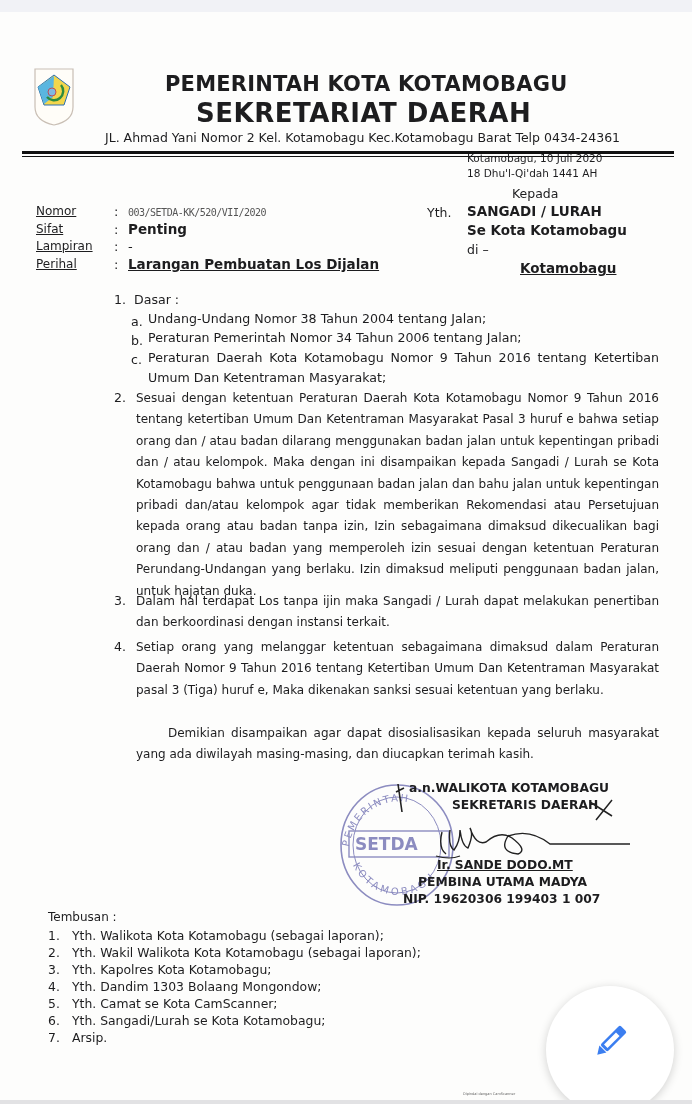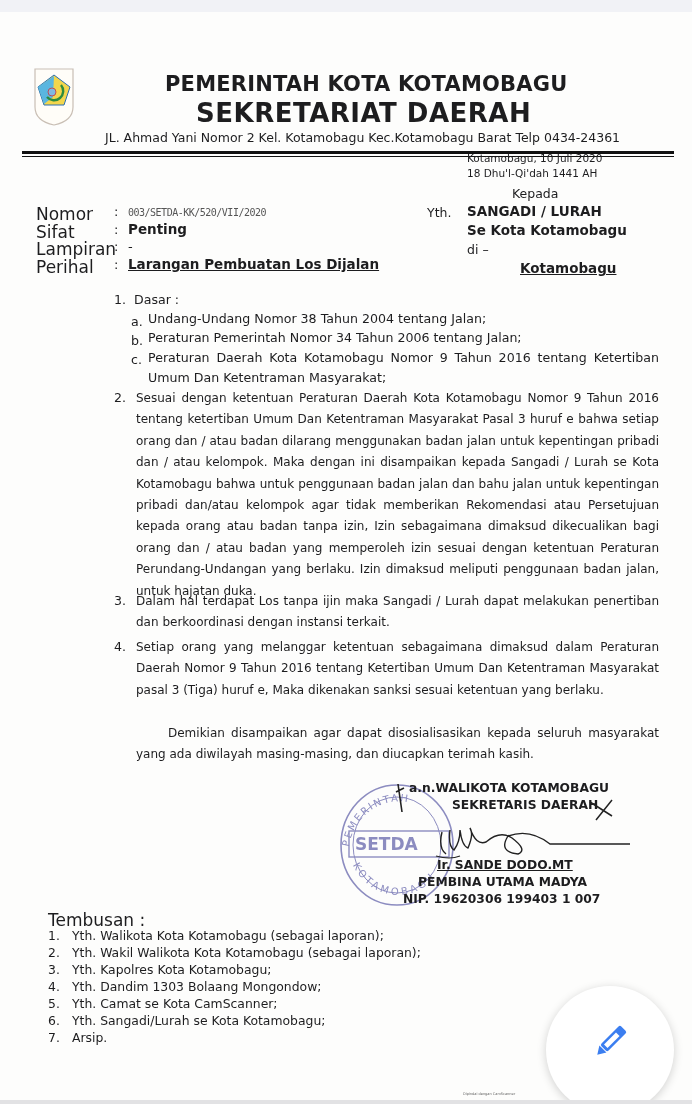--- a/index.html
+++ b/index.html
@@ -15,21 +15,21 @@
   }
   .abs { position: absolute; white-space: nowrap; }
   .logo { position: absolute; left: 33px; top: 55px; width: 42px; height: 60px; }
   .h1 { left: 165px; top: 60px; font-size: 21px; font-weight: bold; letter-spacing: 0.2px; }
   .h2 { left: 196px; top: 86px; font-size: 26px; font-weight: bold; letter-spacing: 0.5px; }
   .addr { left: 105px; top: 118px; font-size: 12.5px; }
   .rule1 { position: absolute; left: 22px; top: 139px; width: 652px; height: 3px; background: #111; }
   .rule2 { position: absolute; left: 22px; top: 144px; width: 652px; height: 1px; background: #111; }
 
   .small { font-size: 10.5px; }
-  .meta-label { left: 36px; font-size: 17px; }
+  .meta-label { left: 36px; font-size: 12px; text-decoration: underline; }
   .meta-colon { left: 114px; font-size: 13px; }
   .meta-val { left: 128px; font-size: 13px; }
   .hand { font-family: "DejaVu Sans Mono", monospace; font-size: 10px; color: #555; letter-spacing: -0.5px; }
   .bold { font-weight: bold; }
   .ul { text-decoration: underline; }
   .para { position: absolute; left: 136px; width: 523px; text-align: justify; font-size: 12px; line-height: 21.4px; }
   .num { position: absolute; left: 114px; font-size: 12.6px; }
   .sub { position: absolute; left: 131px; font-size: 12.6px; line-height: 21px; }
   .subtext { position: absolute; left: 148px; width: 511px; text-align: justify; font-size: 12.6px; line-height: 20px; }
 
@@ -131,21 +131,21 @@
   <svg style="position:absolute; left:390px; top:760px;" width="250" height="100" viewBox="0 0 250 100">
     <path d="M8 12 L12 40 M6 20 L14 16" stroke="#222" stroke-width="1.6" fill="none"></path>
     <path d="M200 30 L222 44 M222 28 L206 48" stroke="#222" stroke-width="1.5" fill="none"></path>
     <path d="M52 60 Q48 76 56 82 M60 58 Q58 74 64 78 Q70 70 70 58 Q72 74 78 76 Q84 62 80 56 Q86 74 96 70 Q110 58 122 66 Q138 78 128 82 Q108 80 118 64 Q140 56 160 72 L240 72" stroke="#222" stroke-width="1.4" fill="none"></path>
     <path d="M46 84 Q60 88 70 84" stroke="#222" stroke-width="1.2" fill="none"></path>
   </svg>
   <div class="abs sig ul" style="left:437px; top:846px;">Ir. SANDE DODO.MT</div>
   <div class="abs sig" style="left:418px; top:863px;">PEMBINA UTAMA MADYA</div>
   <div class="abs sig" style="left:403px; top:880px;">NIP. 19620306 199403 1 007</div>
 
-  <div class="abs" style="left:48px; top:898px; font-size:17px;">Tembusan :</div>
+  <div class="abs" style="left:48px; top:898px; font-size:12px;">Tembusan :</div>
   <div class="cc" style="top:916px;"><span class="cc-num">1.</span><span>Yth. Walikota Kota Kotamobagu (sebagai laporan);</span></div>
   <div class="cc" style="top:933px;"><span class="cc-num">2.</span><span>Yth. Wakil Walikota Kota Kotamobagu (sebagai laporan);</span></div>
   <div class="cc" style="top:950px;"><span class="cc-num">3.</span><span>Yth. Kapolres Kota Kotamobagu;</span></div>
   <div class="cc" style="top:967px;"><span class="cc-num">4.</span><span>Yth. Dandim 1303 Bolaang Mongondow;</span></div>
   <div class="cc" style="top:984px;"><span class="cc-num">5.</span><span>Yth. Camat se Kota CamScanner;</span></div>
   <div class="cc" style="top:1001px;"><span class="cc-num">6.</span><span>Yth. Sangadi/Lurah se Kota Kotamobagu;</span></div>
   <div class="cc" style="top:1018px;"><span class="cc-num">7.</span><span>Arsip.</span></div>
 
   <div class="abs scanner">Dipindai dengan CamScanner</div>
 </div>

